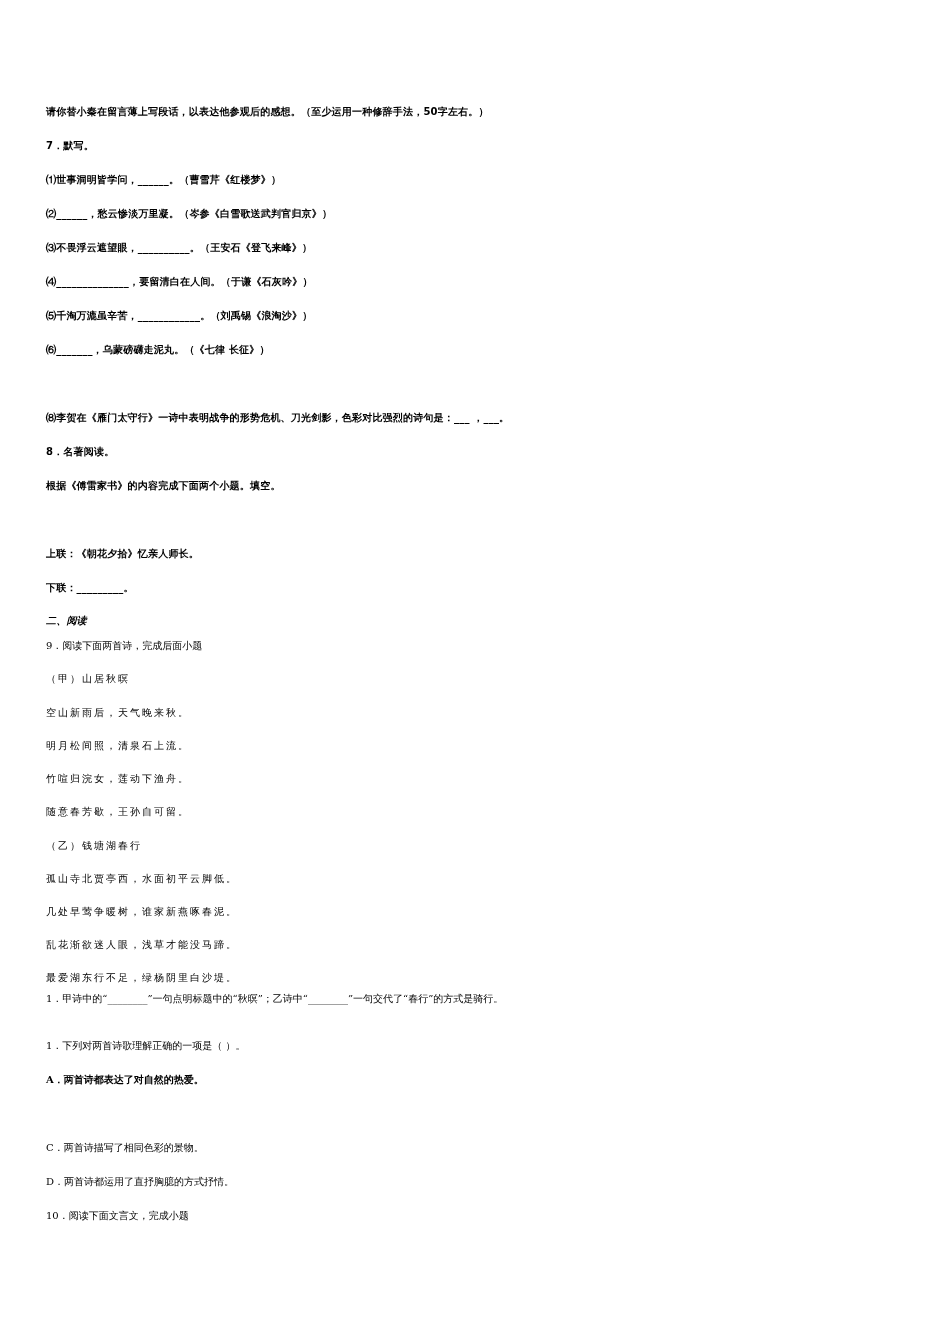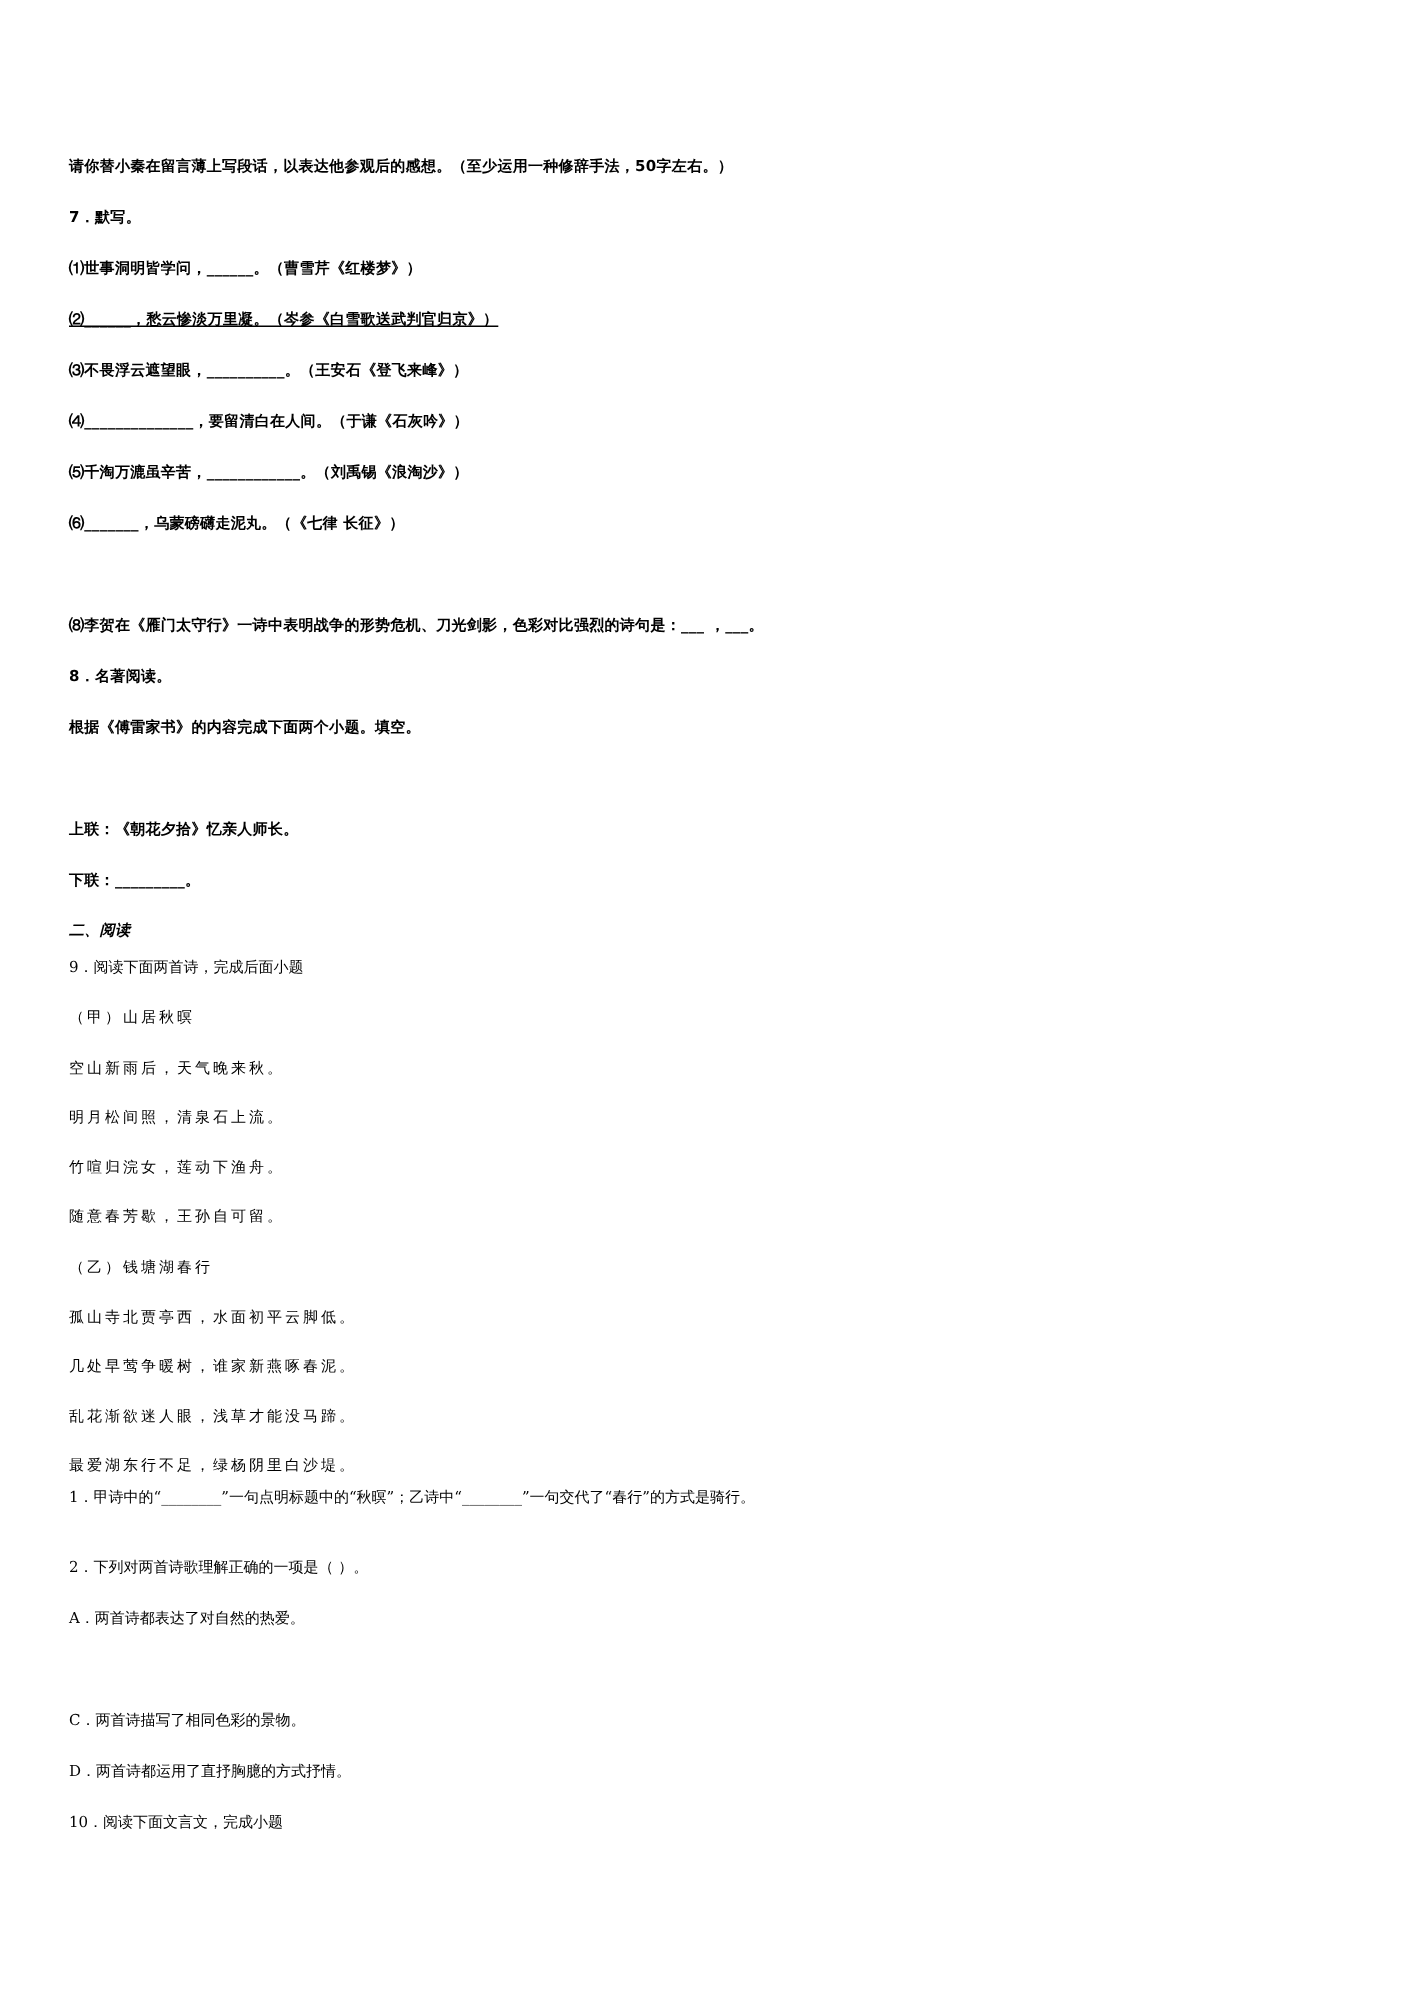--- a/index.html
+++ b/index.html
@@ -10,21 +10,21 @@
   .serif { font-family: "DejaVu Serif", serif; font-weight: normal; }
   .poem { font-family: "DejaVu Serif", serif; letter-spacing: 2px; }
 </style>
 </head>
 <body>
 
 <div class="page">
   <div class="line bold" style="top:102px;">请你替小秦在留言薄上写段话，以表达他参观后的感想。（至少运用一种修辞手法，50字左右。）</div>
   <div class="line bold" style="top:136px;">7．默写。</div>
   <div class="line bold" style="top:170px;">⑴世事洞明皆学问，______。（曹雪芹《红楼梦》）</div>
-  <div class="line bold" style="top:204px;text-decoration:underline;">⑵______，愁云惨淡万里凝。（岑参《白雪歌送武判官归京》）</div>
+  <div class="line bold" style="top:204px;">⑵______，愁云惨淡万里凝。（岑参《白雪歌送武判官归京》）</div>
   <div class="line bold" style="top:238px;">⑶不畏浮云遮望眼，__________。（王安石《登飞来峰》）</div>
   <div class="line bold" style="top:272px;">⑷______________，要留清白在人间。（于谦《石灰吟》）</div>
   <div class="line bold" style="top:306px;">⑸千淘万漉虽辛苦，____________。（刘禹锡《浪淘沙》）</div>
   <div class="line bold" style="top:340px;">⑹_______，乌蒙磅礴走泥丸。（《七律 长征》）</div>
   <div class="line bold" style="top:408px;">⑻李贺在《雁门太守行》一诗中表明战争的形势危机、刀光剑影，色彩对比强烈的诗句是：___ ，___。</div>
   <div class="line bold" style="top:442px;">8．名著阅读。</div>
   <div class="line bold" style="top:476px;">根据《傅雷家书》的内容完成下面两个小题。填空。</div>
   <div class="line bold" style="top:544px;">上联：《朝花夕拾》忆亲人师长。</div>
   <div class="line bold" style="top:578px;">下联：_________。</div>
   <div class="line bold" style="top:611px;font-style:italic;">二、阅读</div>
@@ -33,18 +33,18 @@
   <div class="line poem" style="top:703px;">空山新雨后，天气晚来秋。</div>
   <div class="line poem" style="top:736px;">明月松间照，清泉石上流。</div>
   <div class="line poem" style="top:769px;">竹喧归浣女，莲动下渔舟。</div>
   <div class="line poem" style="top:802px;">随意春芳歇，王孙自可留。</div>
   <div class="line poem" style="top:836px;">（乙）钱塘湖春行</div>
   <div class="line poem" style="top:869px;">孤山寺北贾亭西，水面初平云脚低。</div>
   <div class="line poem" style="top:902px;">几处早莺争暖树，谁家新燕啄春泥。</div>
   <div class="line poem" style="top:935px;">乱花渐欲迷人眼，浅草才能没马蹄。</div>
   <div class="line poem" style="top:968px;text-align:right;">最爱湖东行不足，绿杨阴里白沙堤。</div>
   <div class="line serif" style="top:972px;margin-top:17px;">1．甲诗中的“________”一句点明标题中的“秋暝”；乙诗中“________”一句交代了“春行”的方式是骑行。</div>
-  <div class="line serif" style="top:1036px;">2．下列对两首诗歌理解正确的一项是（    ）。</div>
-  <div class="line serif" style="top:1070px;">A．两首诗都表达了对自然的热爱。</div>
+  <div class="line serif" style="top:1036px;">1．下列对两首诗歌理解正确的一项是（    ）。</div>
+  <div class="line serif" style="top:1070px;font-weight:bold;">A．两首诗都表达了对自然的热爱。</div>
   <div class="line serif" style="top:1138px;">C．两首诗描写了相同色彩的景物。</div>
   <div class="line serif" style="top:1172px;">D．两首诗都运用了直抒胸臆的方式抒情。</div>
   <div class="line serif" style="top:1206px;">10．阅读下面文言文，完成小题</div>
 </div>
 
 </body></html>

